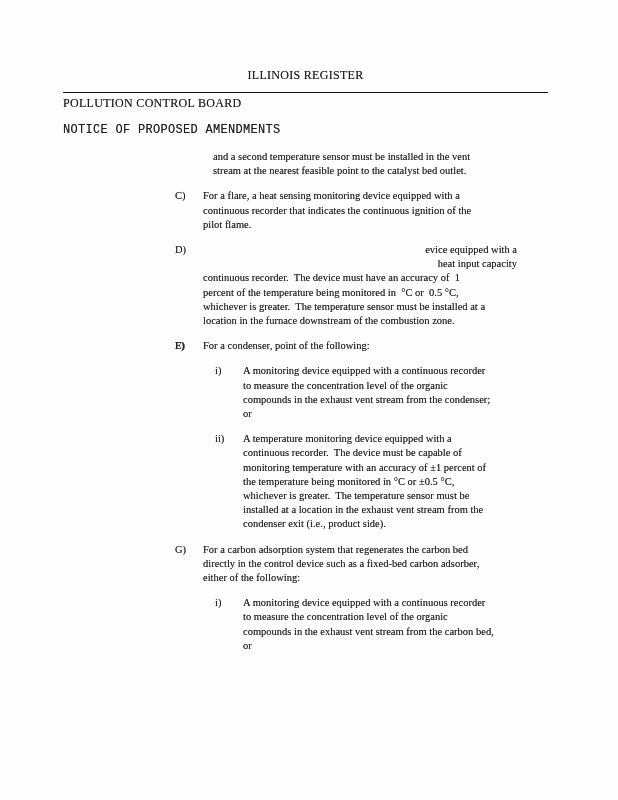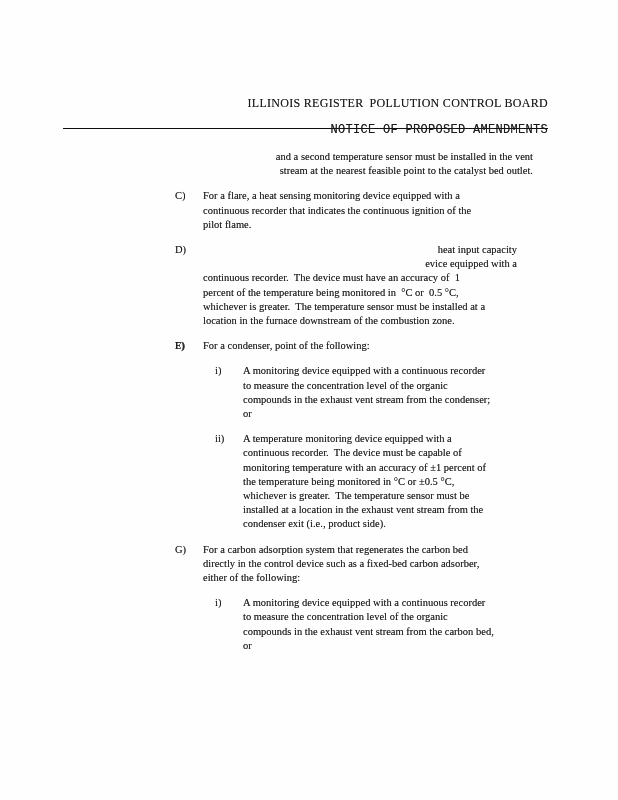--- a/index.html
+++ b/index.html
@@ -18,49 +18,47 @@
     text-shadow: 0 0 0.4px rgba(30,30,30,0.55);
   }
   .header-rule {
     position: absolute;
     left: 63px;
     top: 68px;
     width: 485px;
     border-bottom: 1.5px solid #0e0e0e;
     text-align: center;
     font-size: 12px;
-    padding-bottom: 17px;
+    padding-bottom: 9px;
     letter-spacing: 0.3px;
-    margin-top: 28px;
   }
   .center-head {
     position: absolute;
     left: 63px;
     width: 485px;
-    text-align: right;
+    text-align: left;
     font-size: 12px;
     letter-spacing: 0.3px;
   }
   .board-head  { top: 96px; }
   .notice-head { top: 123px; font-family: Liberation Mono, monospace; }
 
   .content {
     position: absolute;
     top: 150px;
     left: 0;
     width: 618px;
     font-size: 10.5px;
     line-height: 14.2px;
   }
   .pre { white-space: pre; }
 
   .cont-para {
     margin: 0 0 11px 213px;
     width: 320px;
-    text-align: right;
   }
   .item-l1 {
     position: relative;
     margin: 0 0 11px 175px;
   }
   .item-l1 > .lab {
     position: absolute;
     left: 0;
     top: 0;
   }
@@ -104,22 +102,22 @@
     <div class="item-l1">
       <span class="lab">C)</span>
       <div class="body pre">For a flare, a heat sensing monitoring device equipped with a
 continuous recorder that indicates the continuous ignition of the
 pilot flame.</div>
     </div>
 
     <div class="item-l1">
       <span class="lab">D)</span>
       <div class="body">
+        <div class="frag">evice equipped with a</div>
         <div class="frag">heat input capacity</div>
-        <div class="frag">evice equipped with a</div>
         <div class="pre">continuous recorder.  The device must have an accuracy of  1
 percent of the temperature being monitored in  °C or  0.5 °C,
 whichever is greater.  The temperature sensor must be installed at a
 location in the furnace downstream of the combustion zone.</div>
       </div>
     </div>
 
     <div class="item-l1">
       <span class="lab">E)</span>
     </div>

